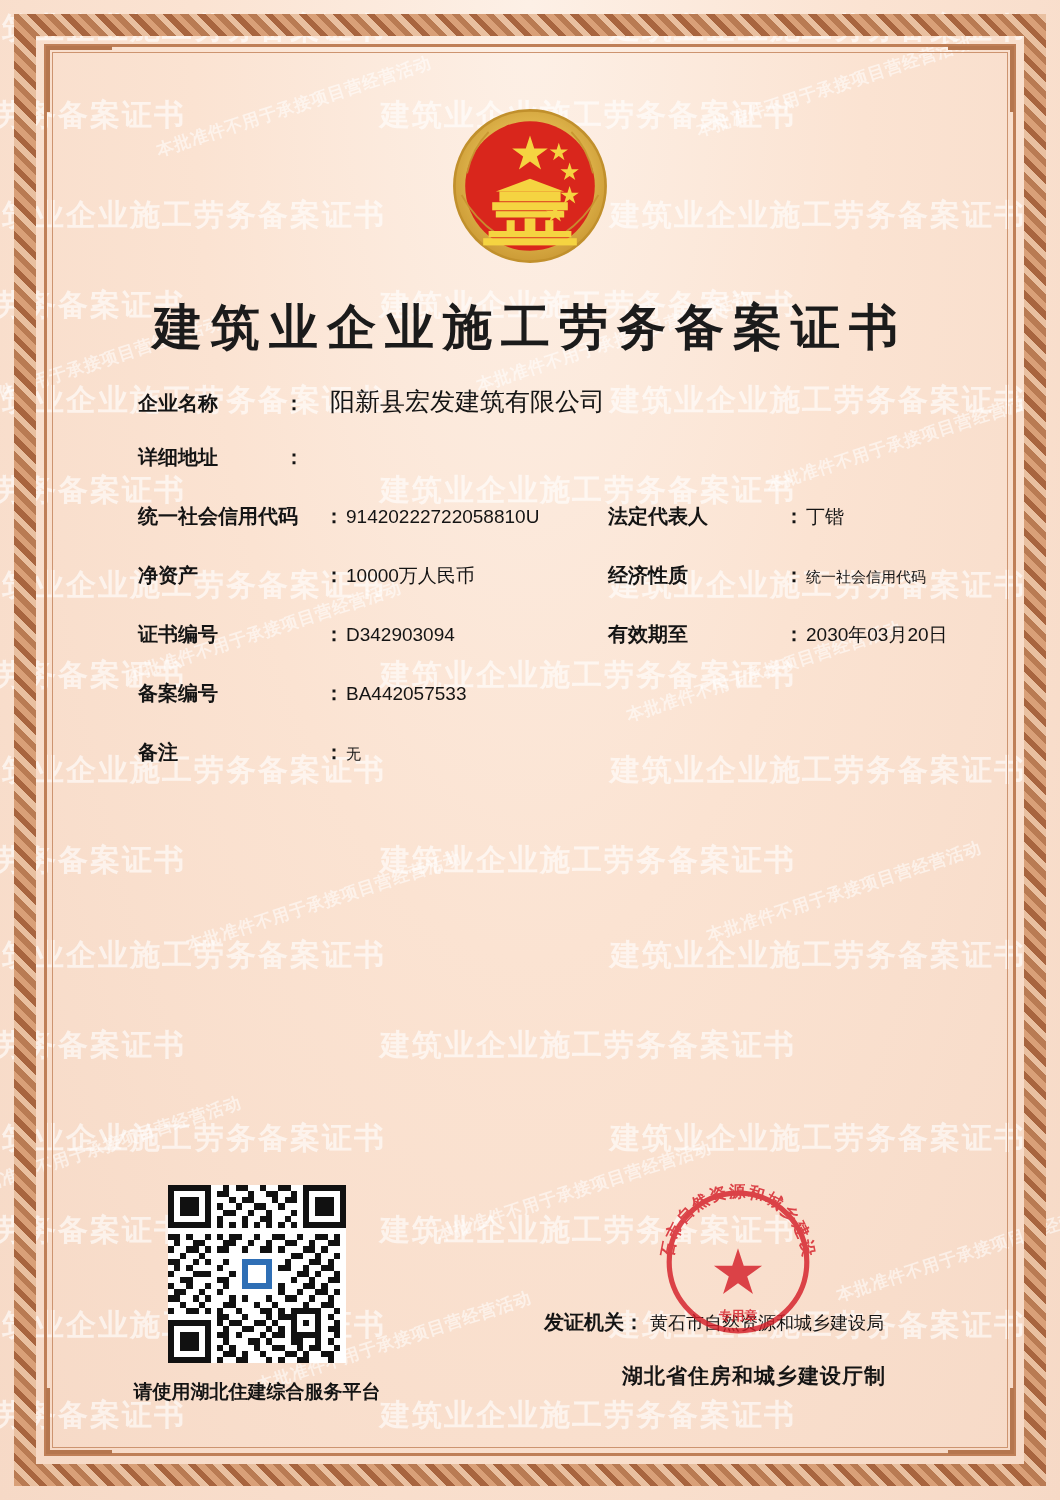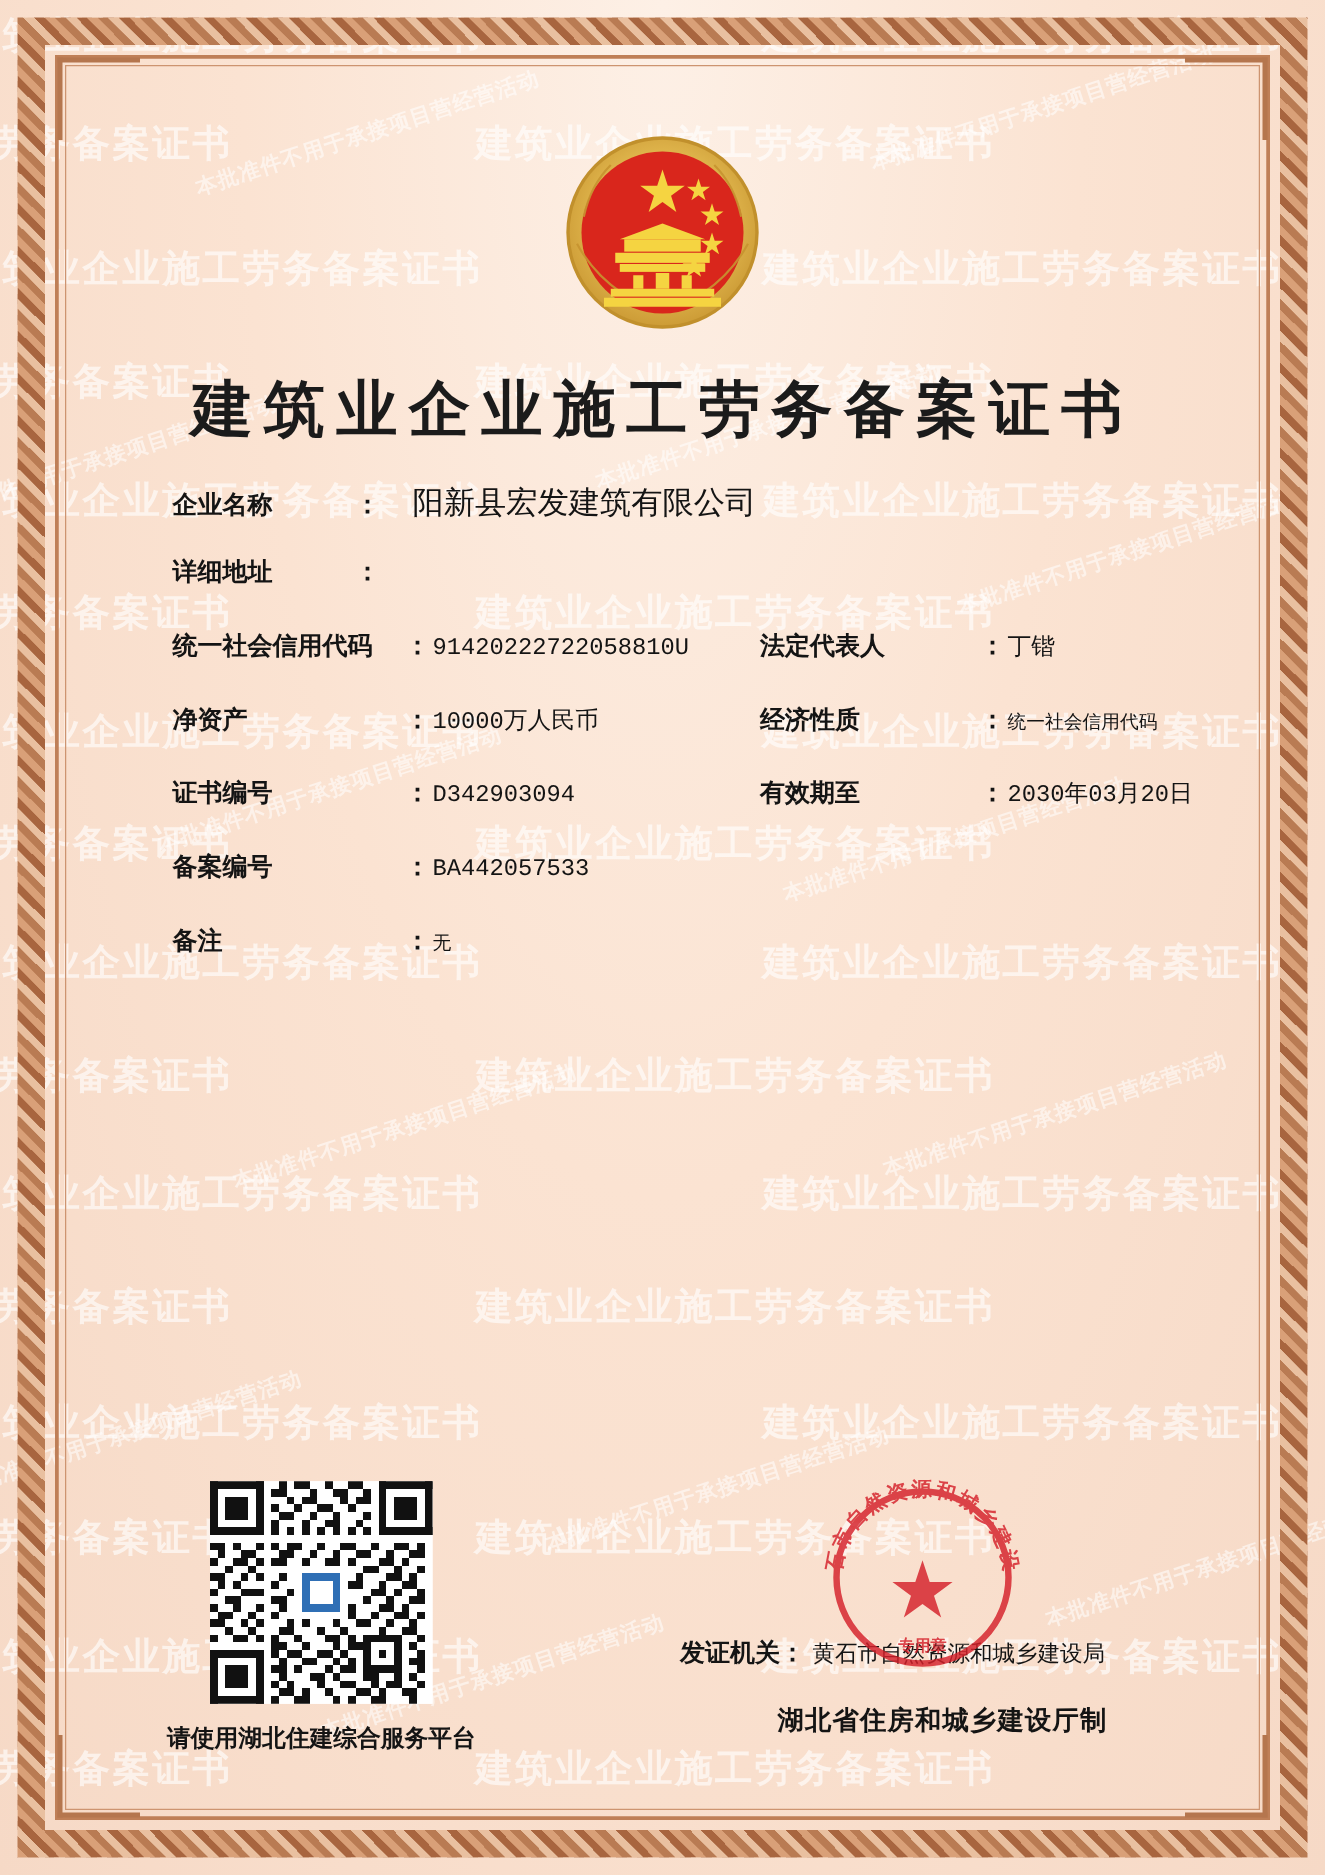--- a/index.html
+++ b/index.html
@@ -150,21 +150,21 @@
   .f-label.w5 { width: 146px; display: inline-flex; justify-content: space-between; }
   .f-label.w4r { width: 176px; display: inline-flex; justify-content: space-between; }
   .f-colon {
     font-family: "DejaVu Sans", sans-serif;
     font-size: 20px;
     font-weight: 700;
     color: #141414;
     margin-right: 2px;
   }
   .f-value {
-    font-family: Liberation Mono, monospace;
+    font-family: Liberation Sans, sans-serif;
     font-size: 19px;
     color: #141414;
     white-space: nowrap;
   }
   .f-value.small {
     font-size: 15px;
   }
   .wide-value {
     font-family: Liberation Mono, monospace;
     font-size: 25px;

